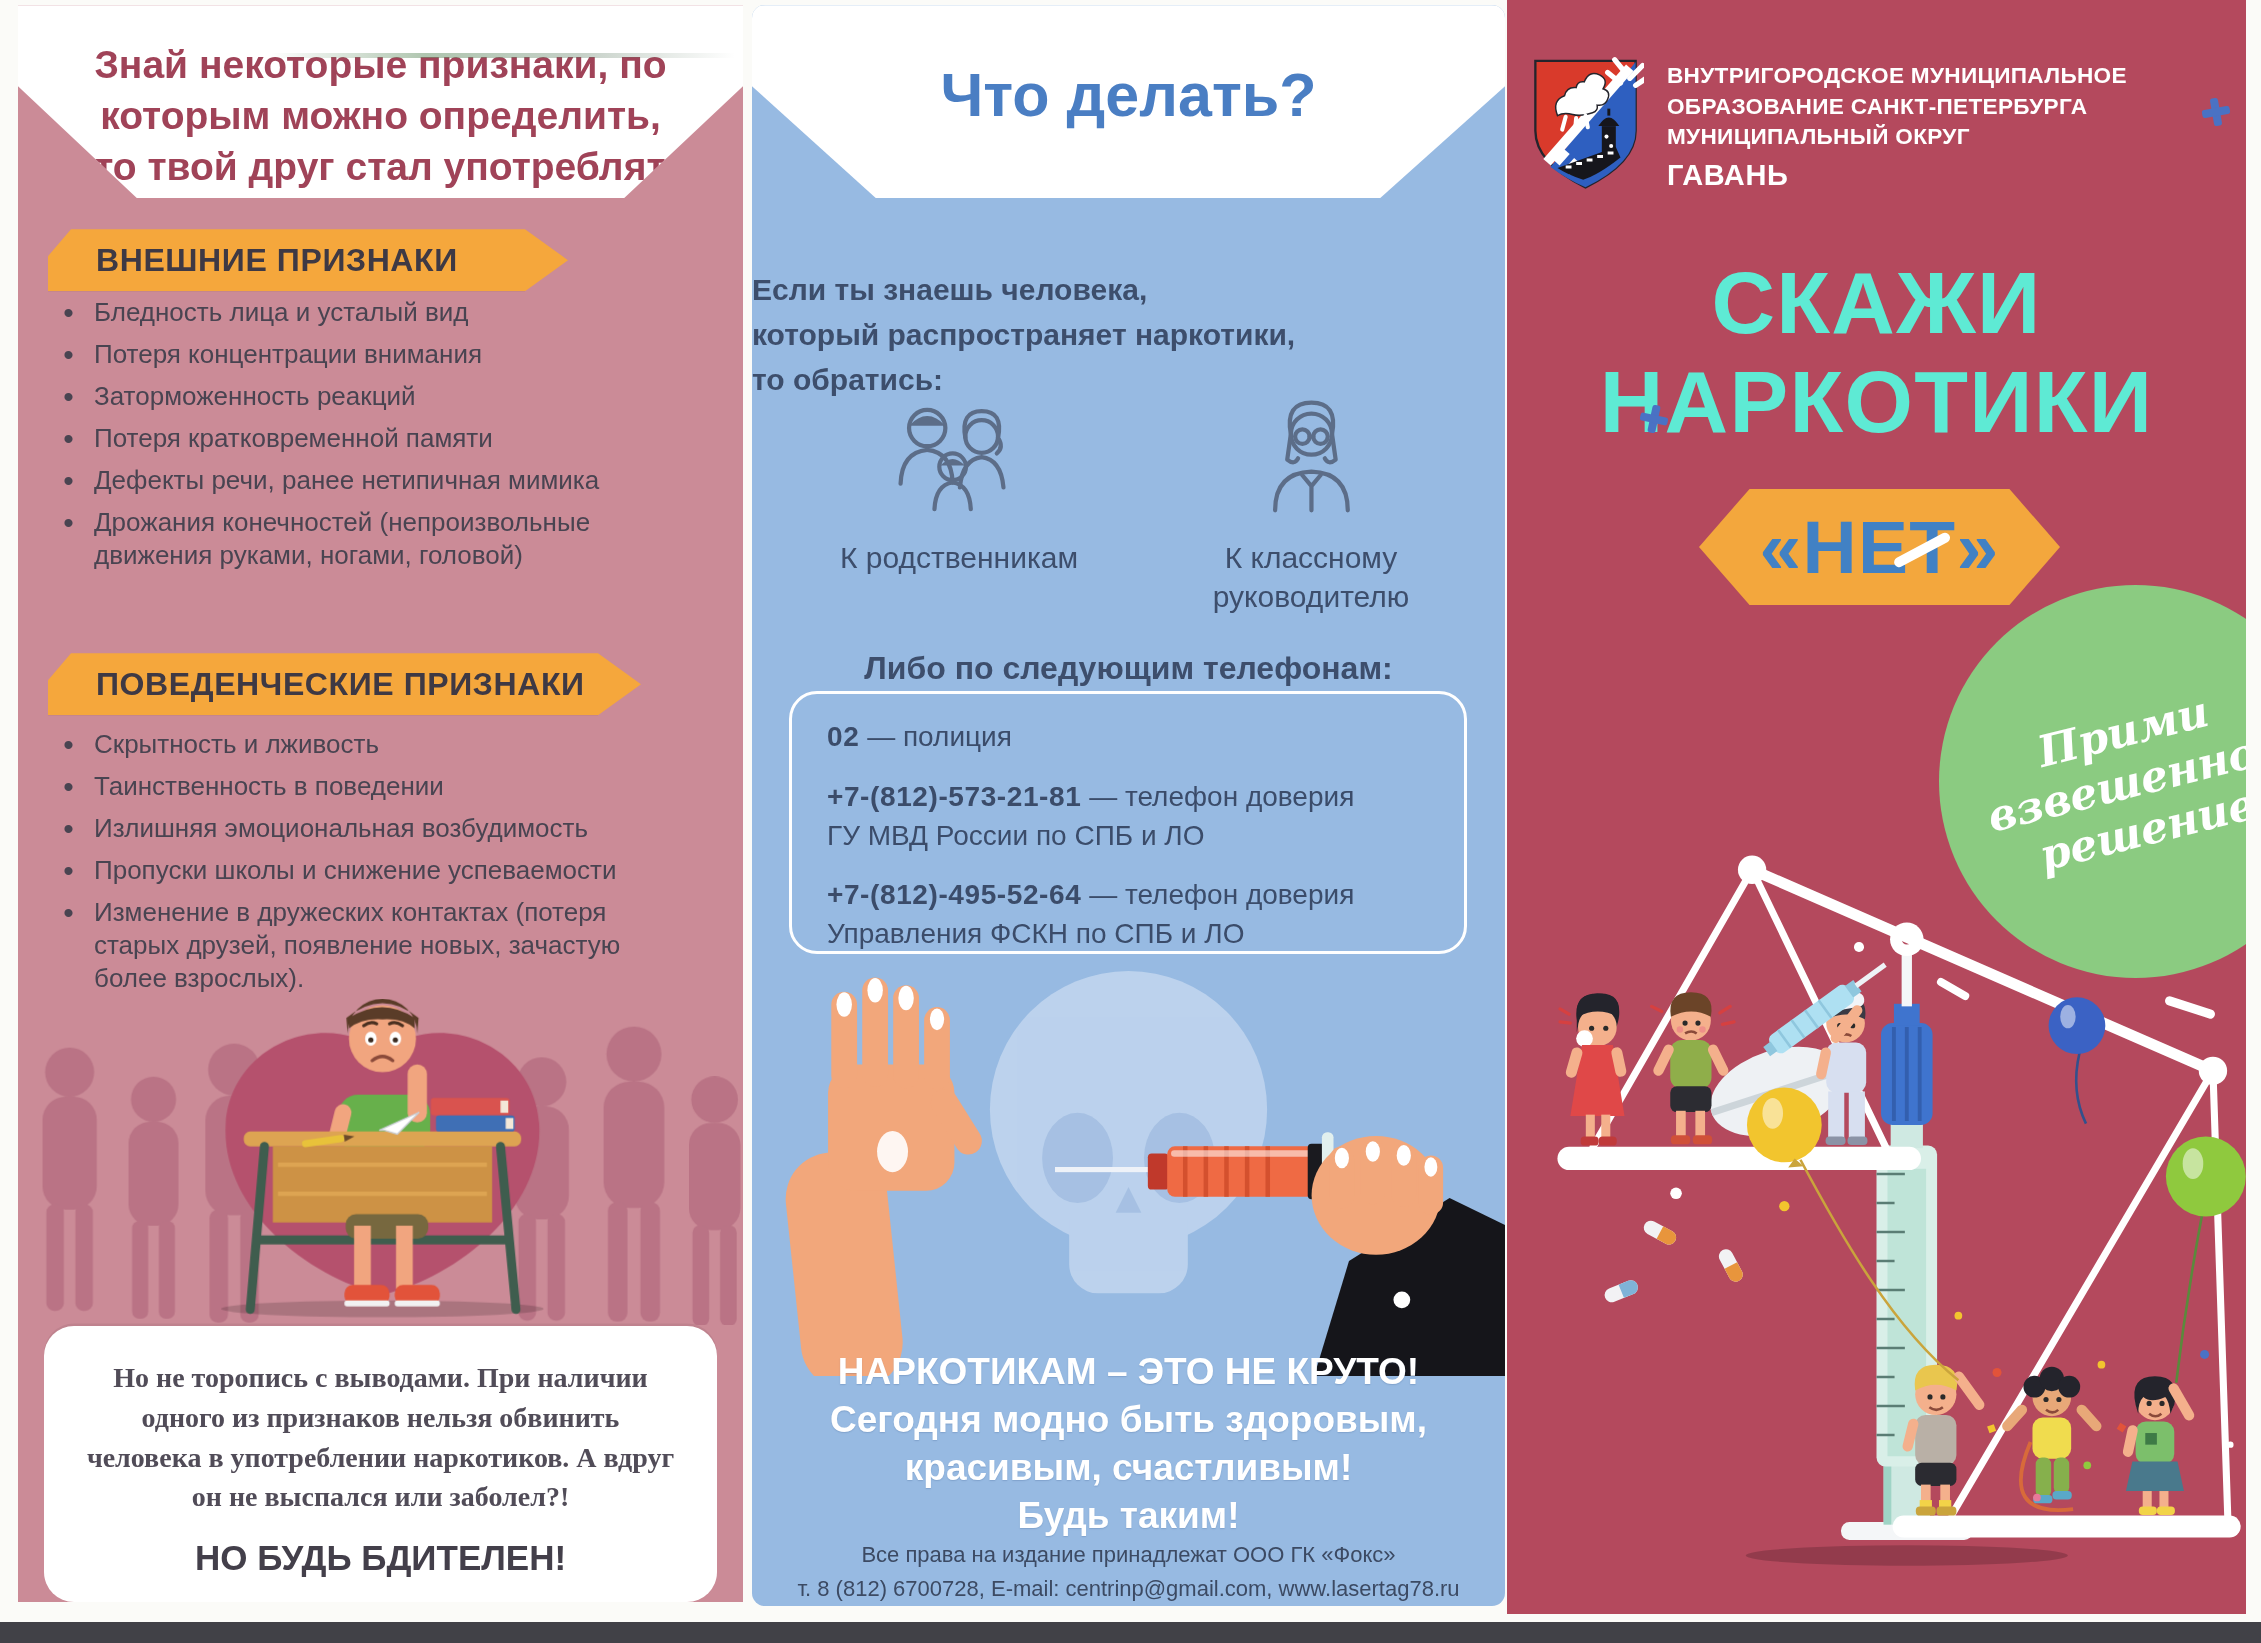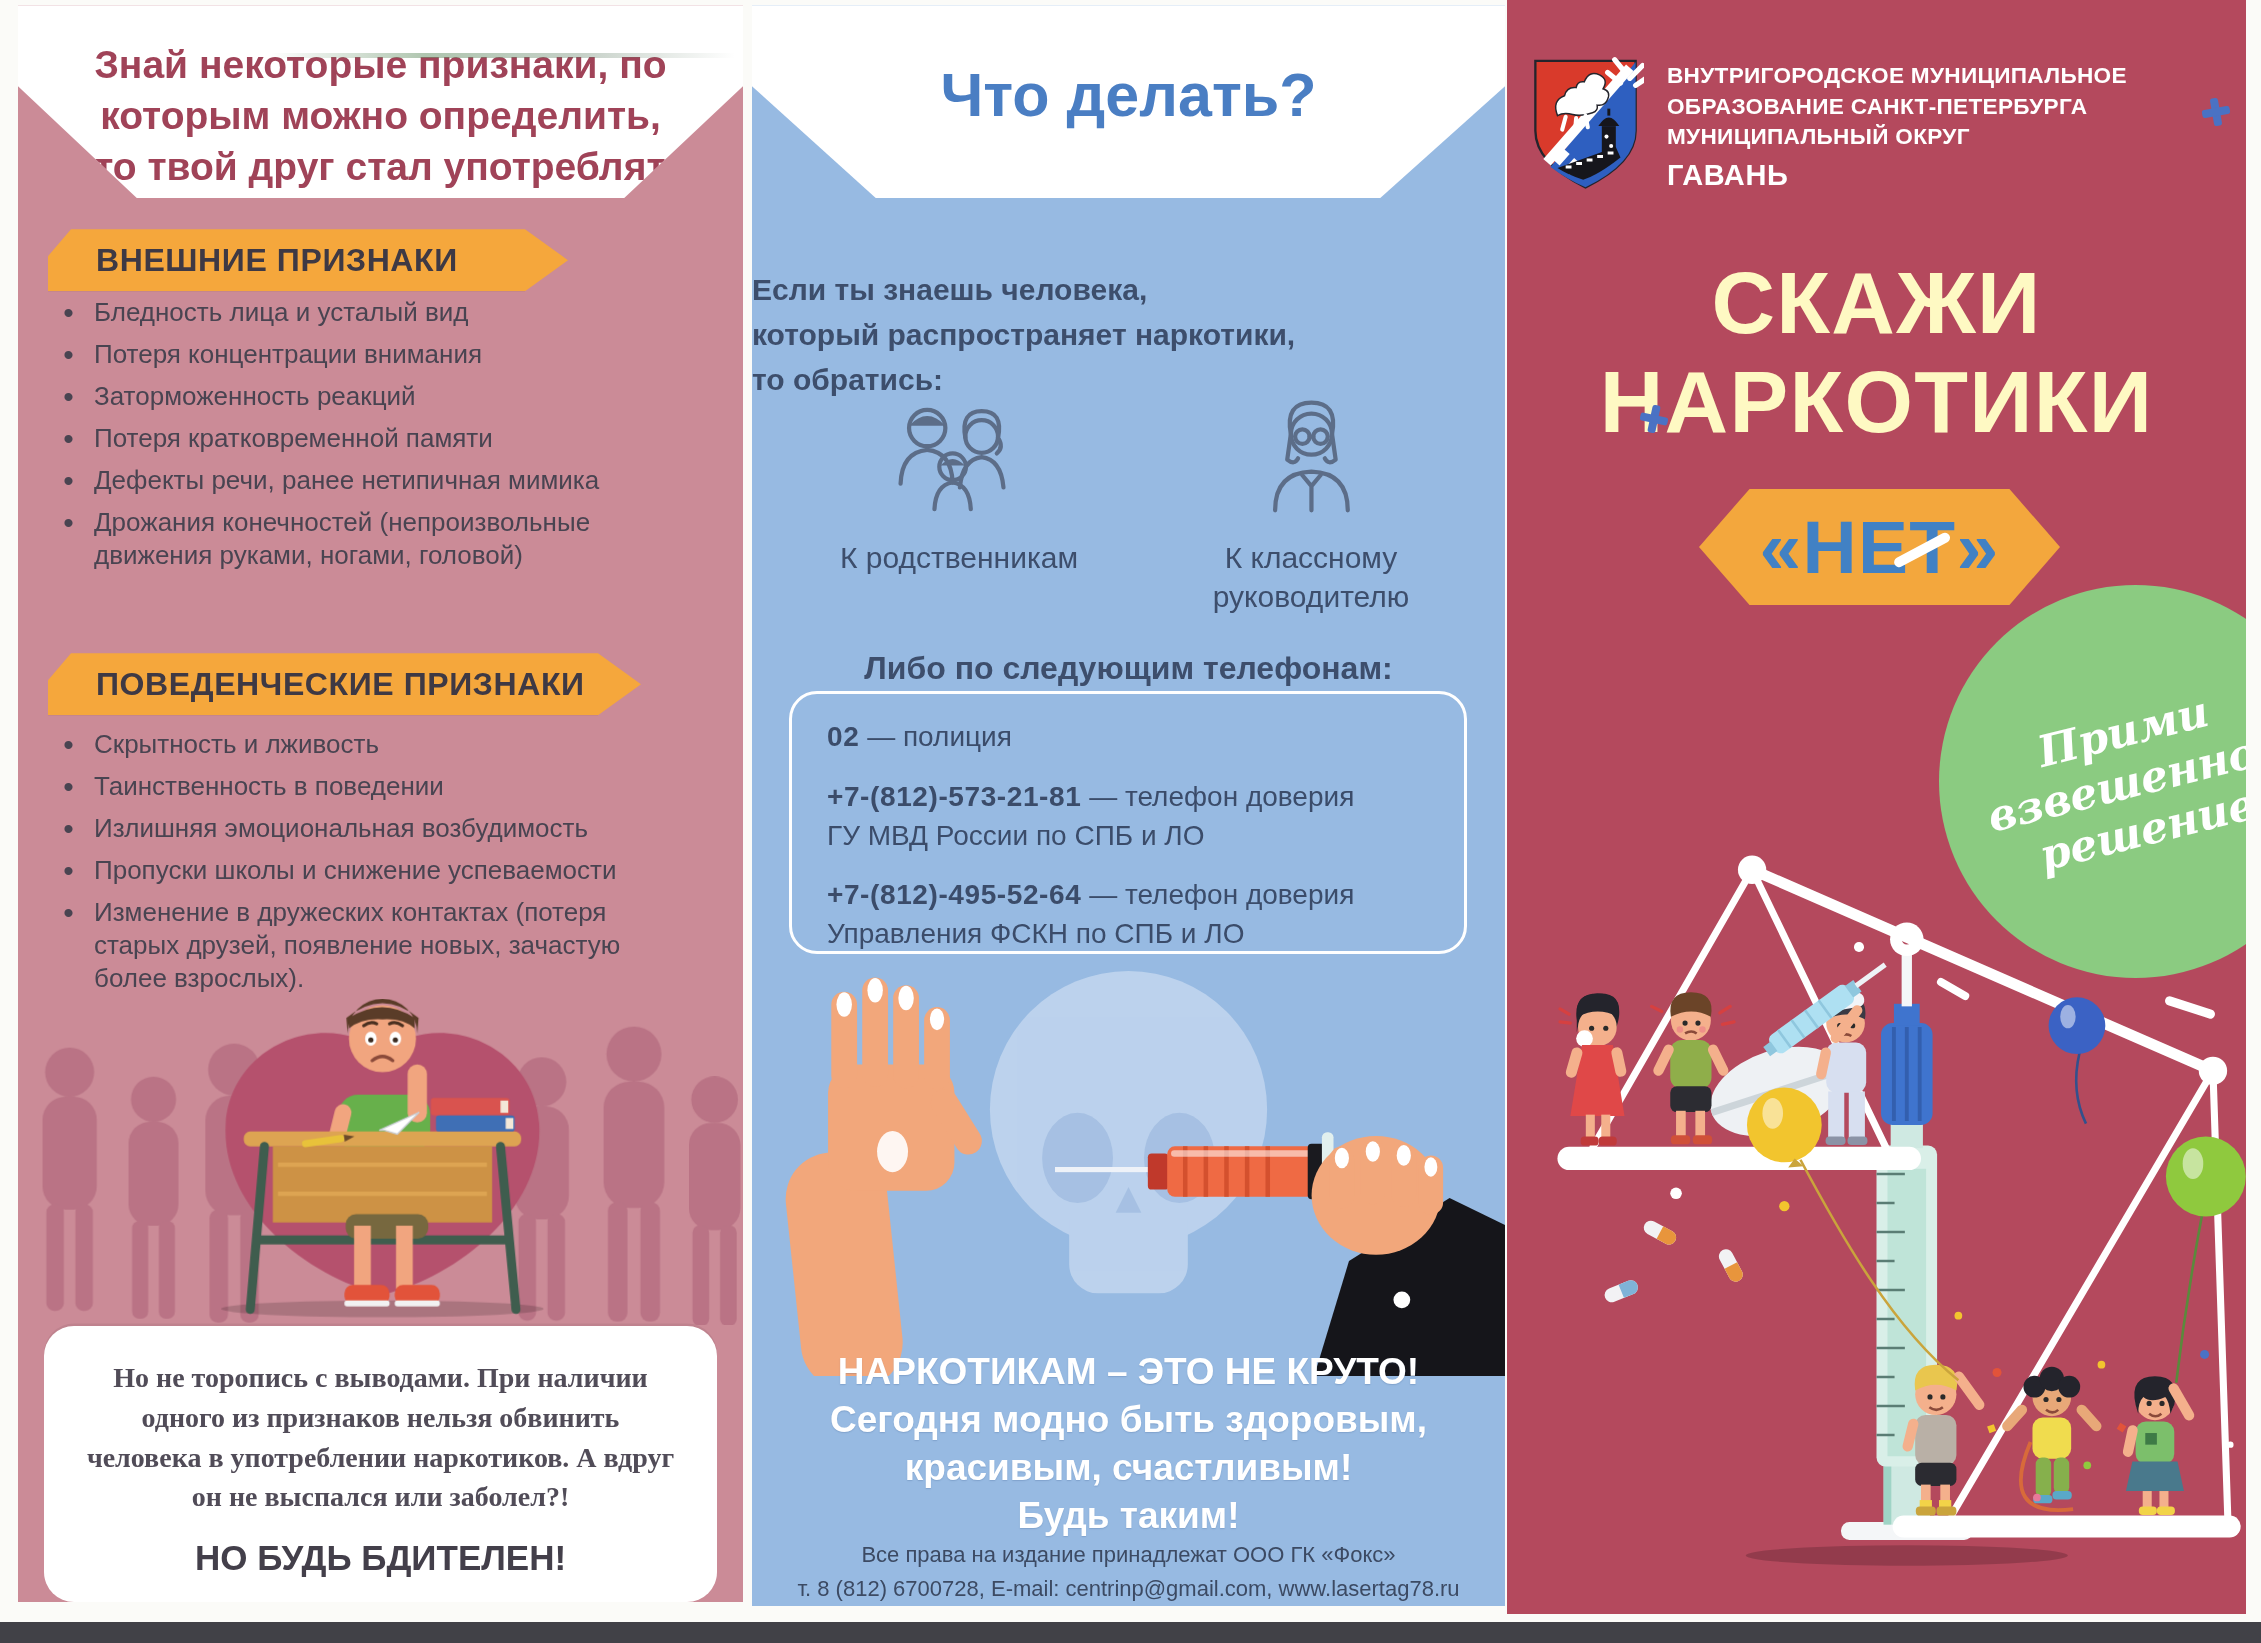--- a/index.html
+++ b/index.html
@@ -4,21 +4,21 @@
 <style>
   * { margin:0; padding:0; box-sizing:border-box; }
   html,body { background:#e8e8e4; }
   .page {
     position:relative; width:2261px; height:1644px;
     background:#fbfbf8; overflow:hidden;
     font-family:"Liberation Sans", sans-serif;
   }
   .panel { position:absolute; overflow:hidden; }
   .panel-left   { left:18px;   top:5.2px; width:725px; height:1597px; background:#cb8b97; }
-  .panel-middle { left:752px; top:5.2px; width:753px; height:1601px; background:#97bae2; }
+  .panel-middle { left:752px; top:5.2px; width:753px; height:1601px; background:#97bae2;border-radius:13px; }
   .panel-right  { left:1507px; top:0;   width:739px; height:1614px; background:#b4495d; }
 
   
   .white-header {
     position:absolute; left:0; top:0; width:100%; height:193px; background:#ffffff;
   }
   .panel-left  .white-header { clip-path:polygon(0 0,100% 0,100% 81px,606px 193px,119px 193px,0 81px); }
   .panel-middle .white-header{ clip-path:polygon(0 0,100% 0,100% 81px,628px 193px,124px 193px,0 81px); }
 
   
@@ -92,21 +92,21 @@
   }
 
   
   .muni-header { position:absolute; top:55px; left:20px; display:flex; }
   .coat-svg { width:117px; height:137px; flex:0 0 auto; }
   .muni-text { margin-left:23px; padding-top:6.4px; color:#ffffff; }
   .muni-text .muni-line { font-size:22.6px; font-weight:bold; line-height:1.34; letter-spacing:0.3px; }
   .muni-name { margin-top:6.4px; font-size:29px; font-weight:bold; letter-spacing:0.6px; }
   .say-title {
     position:absolute; top:253px; width:100%; text-align:center;
-    font-size:88px; font-weight:bold; line-height:1.13; letter-spacing:1.3px; color:#fef9c3;
+    font-size:88px; font-weight:bold; line-height:1.13; letter-spacing:1.3px; color:#5eead4;
   }
   .net-badge {
     position:absolute; top:489px; left:192px; width:361px; height:116px;
     background:#f3a73d; display:flex; align-items:center; justify-content:center;
     clip-path:polygon(14% 0, 86% 0, 100% 50%, 86% 100%, 14% 100%, 0 50%);
     font-size:75px; font-weight:bold; letter-spacing:1.3px; color:#4181c4;
     filter:drop-shadow(0 5.2px 0 rgba(120,55,35,0.35));
   }
   .scales-svg { position:absolute; left:0; top:813px; width:739px; height:767px; z-index:1; }
   .sticker {

